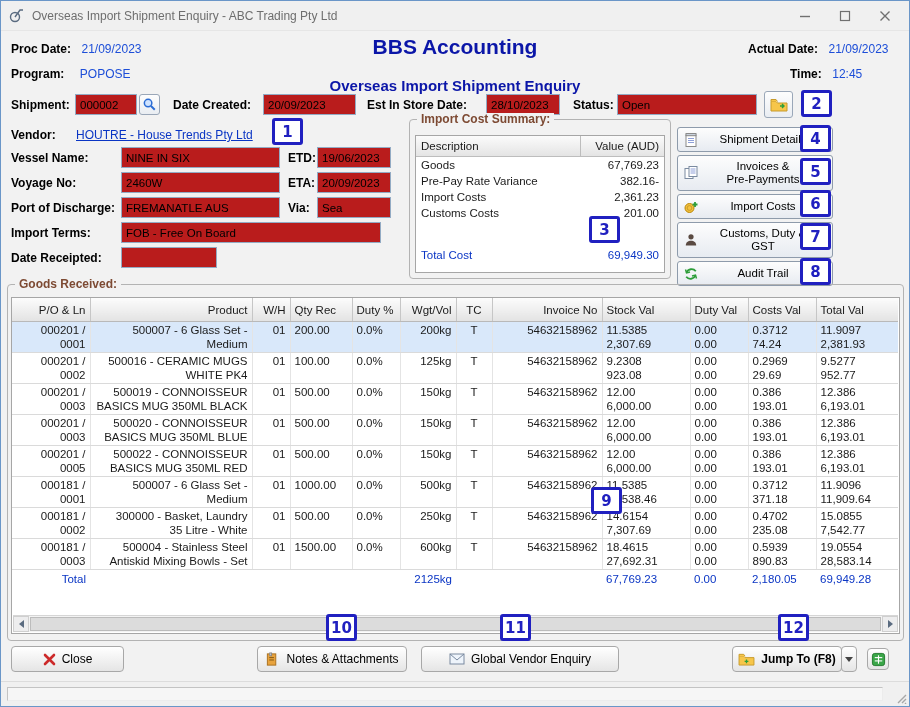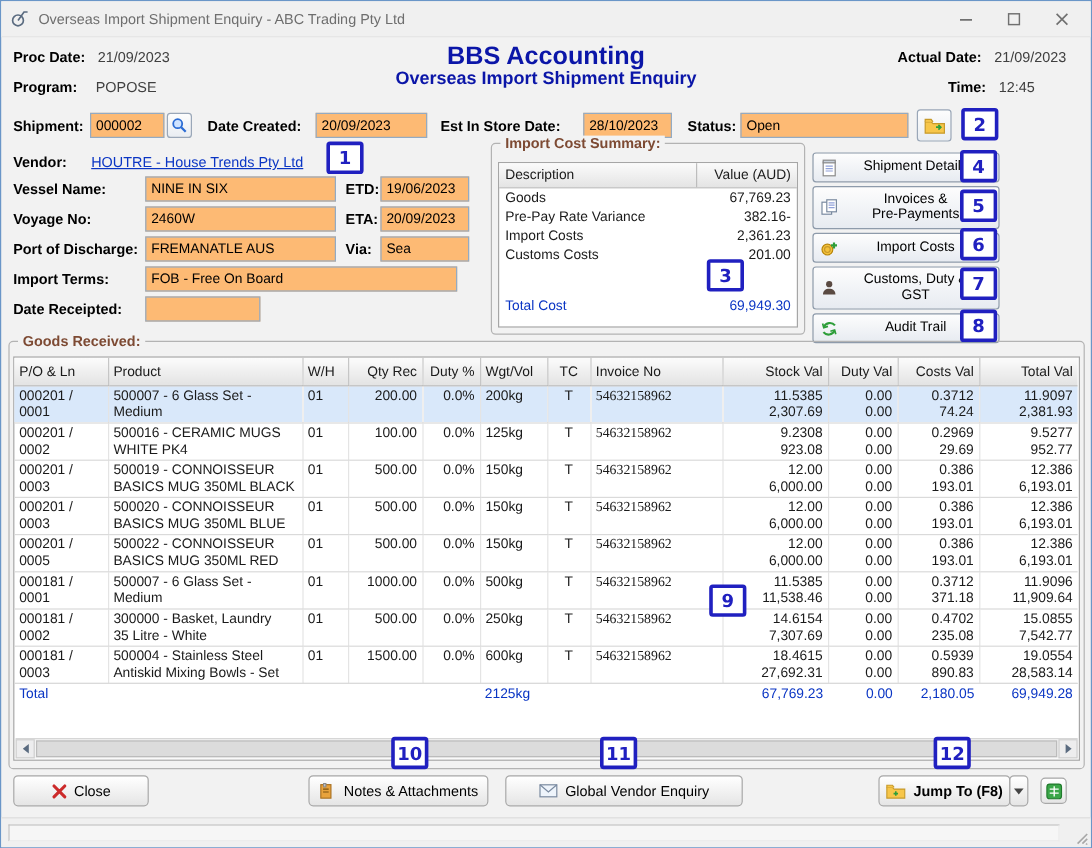--- a/index.html
+++ b/index.html
@@ -3,24 +3,24 @@
 <meta charset="utf-8">
 <style>
   html,body{margin:0;padding:0;background:#d8d8d8;font-family:"Liberation Sans",sans-serif;}
   .window{position:relative;width:910px;height:707px;background:#f2f2f2;border:1px solid #6a96c8;box-sizing:border-box;overflow:hidden;}
   .titlebar{position:absolute;top:0;left:0;right:0;height:30px;background:#f0f0f0;display:flex;align-items:center;padding-left:8px;border-bottom:1px solid #e6e6e6;box-sizing:border-box;}
   .title-text{font-size:12px;color:#6e6e6e;margin-left:7px;}
   .win-btns{position:absolute;right:4px;top:0;height:30px;display:flex;}
   .win-btn{width:40px;height:30px;display:flex;align-items:center;justify-content:center;}
   .abs{position:absolute;}
   .lbl{font-weight:bold;font-size:12px;color:#000;white-space:nowrap;}
-  .val{font-size:12px;color:#404040;white-space:nowrap;}
+  .val{font-size:12px;color:#1d4ed8;white-space:nowrap;}
   .h1{font-size:21px;font-weight:bold;color:#0b16a8;text-align:center;width:100%;}
   .h2{font-size:15px;font-weight:bold;color:#0b16a8;text-align:center;width:100%;}
-  .fld{position:absolute;background:#fdba74;border:1px solid #93abc4;height:21px;box-sizing:border-box;font-size:11.5px;color:#000;display:flex;align-items:center;padding:0 4px;white-space:nowrap;overflow:hidden;}
+  .fld{position:absolute;background:#b91c1c;border:1px solid #93abc4;height:21px;box-sizing:border-box;font-size:11.5px;color:#000;display:flex;align-items:center;padding:0 4px;white-space:nowrap;overflow:hidden;}
   .link{font-size:12px;color:#0a35c4;text-decoration:underline;white-space:nowrap;cursor:pointer;}
   .iconbtn{position:absolute;border:1px solid #9aa7b8;border-radius:3px;background:linear-gradient(#fdfdfd,#e9edf2);display:flex;align-items:center;justify-content:center;box-sizing:border-box;}
   .group{position:absolute;border:1px solid #b3b3b3;border-radius:4px;box-sizing:border-box;}
   .group-label{position:absolute;font-size:12px;font-weight:bold;color:#7d4a33;background:#f2f2f2;padding:0 4px;line-height:13px;white-space:nowrap;z-index:5;}
   .cost-panel{position:absolute;left:414px;top:134px;width:250px;height:138px;background:#fff;border:1px solid #a6a6a6;box-sizing:border-box;}
   .cost-head{display:flex;height:21px;background:linear-gradient(#fbfbfb,#e4e4e4);border-bottom:1px solid #bdbdbd;font-size:11.5px;color:#1a1a1a;align-items:center;box-sizing:border-box;}
   .cost-head .d{flex:1;padding-left:5px;}
   .cost-head .v{width:84px;text-align:right;padding-right:5px;border-left:1px solid #bdbdbd;height:100%;display:flex;align-items:center;justify-content:flex-end;box-sizing:border-box;}
   .cost-row{display:flex;height:16px;font-size:11.5px;color:#1a1a1a;align-items:center;}
   .cost-row .d{flex:1;padding-left:5px;white-space:nowrap;}
@@ -33,22 +33,22 @@
   .sbtn svg{flex-shrink:0;}
   .goods-panel{position:absolute;left:10px;top:296px;width:889px;height:337px;background:#fff;border:1px solid #a6a6a6;box-sizing:border-box;}
   table.goods{table-layout:fixed;border-collapse:collapse;width:886px;}
   table.goods th{background:linear-gradient(#fcfcfc,#e3e3e3);border-right:1px solid #c6c6c6;border-bottom:1px solid #b9b9b9;font-size:11.5px;font-weight:normal;color:#1a1a1a;padding:2px 4px;height:19px;white-space:nowrap;overflow:hidden;}
   table.goods td{font-size:11.5px;padding:1px 4px;border-right:1px solid #e4e4e4;border-bottom:1px solid #dadada;vertical-align:top;color:#1a1a1a;white-space:nowrap;overflow:hidden;}
   table.goods th:last-child,table.goods td:last-child{border-right:none;}
   tr.grow{height:31px;}
   tr.sel{background:#d9e8fa;}
   .cl{line-height:14px;}
   .nav{color:#00229b;margin-top:15px;}
-  .inv{color:#0a35c4;font-family:Liberation Serif, serif;}
-  .a-l{text-align:left}.a-r{text-align:right}.a-c{text-align:center}
+  .inv{color:#0a35c4;}
+  .a-l{text-align:right}.a-r{text-align:left}.a-c{text-align:center}
   tr.total-row td{border:none;color:#0a35c4;padding:3px 4px;font-size:11.5px;}
   .hscroll{position:absolute;left:1px;right:1px;bottom:1px;height:16px;background:#f3f3f3;border-top:1px solid #d6d6d6;display:flex;align-items:center;}
   .sarrow{width:16px;height:16px;background:#ededee;border:1px solid #cfcfcf;box-sizing:border-box;display:flex;align-items:center;justify-content:center;}
   .tri-l{width:0;height:0;border-top:4px solid transparent;border-bottom:4px solid transparent;border-right:5px solid #5a6b80;}
   .tri-r{width:0;height:0;border-top:4px solid transparent;border-bottom:4px solid transparent;border-left:5px solid #5a6b80;}
   .thumb{height:14px;background:#dcdcdc;border:1px solid #bcbcbc;box-sizing:border-box;flex:1;margin:0 1px;}
   .bbtn{position:absolute;height:26px;border:1px solid #a8a8a8;border-radius:4px;background:linear-gradient(#ffffff,#e5e5e5);display:flex;align-items:center;justify-content:center;font-size:12px;color:#000;gap:6px;box-sizing:border-box;cursor:default;white-space:nowrap;}
   .callout{position:absolute;width:25px;height:21px;border:3px solid #2020c0;border-radius:3px;background:#fff;color:#2020c0;font-weight:bold;font-size:15px;display:flex;align-items:center;justify-content:center;z-index:50;font-family:"DejaVu Sans",sans-serif;}
   .statusbar{position:absolute;left:0;right:0;bottom:0;height:25px;background:#f0f0f0;border-top:1px solid #dcdcdc;box-sizing:border-box;}
   .status-inset{position:absolute;left:6px;top:5px;width:876px;height:14px;background:#f6f6f6;border:1px solid #c3c3c3;border-right-color:#ececec;border-bottom-color:#ececec;box-sizing:border-box;}
@@ -79,21 +79,21 @@
           <svg width="14" height="14" viewBox="0 0 14 14">
             <path d="M2.5 2.5 L11.5 11.5 M11.5 2.5 L2.5 11.5" stroke="#707070" stroke-width="1.4"></path>
           </svg>
         </div>
     </div>
   </div>
 
   <div class="abs" style="left:10px;top:38px"><span class="lbl">Proc Date:</span> <span class="val" style="margin-left:6px">21/09/2023</span></div>
   <div class="abs" style="left:10px;top:63px"><span class="lbl">Program:</span> <span class="val" style="margin-left:11px">POPOSE</span></div>
   <div class="abs h1" style="left:0;top:34px">BBS Accounting</div>
-  <div class="abs h2" style="left:0;top:56px">Overseas Import Shipment Enquiry</div>
+  <div class="abs h2" style="left:0;top:76px">Overseas Import Shipment Enquiry</div>
   <div class="abs" style="left:747px;top:38px"><span class="lbl">Actual Date:</span> <span class="val" style="margin-left:6px">21/09/2023</span></div>
   <div class="abs" style="left:789px;top:63px"><span class="lbl">Time:</span> <span class="val" style="margin-left:6px">12:45</span></div>
 
   <span class="abs lbl" style="left:10px;top:97px">Shipment:</span>
   <div class="fld" style="left:74px;top:93px;width:62px">000002</div>
   <div class="iconbtn" style="left:138px;top:93px;width:21px;height:21px">
     <svg width="15" height="15" viewBox="0 0 16 16">
         <circle cx="6.5" cy="6.5" r="4" fill="#cfe3ff" stroke="#2b6cd4" stroke-width="1.6"></circle>
         <line x1="9.6" y1="9.6" x2="13.6" y2="13.6" stroke="#2b6cd4" stroke-width="2"></line>
       </svg>

